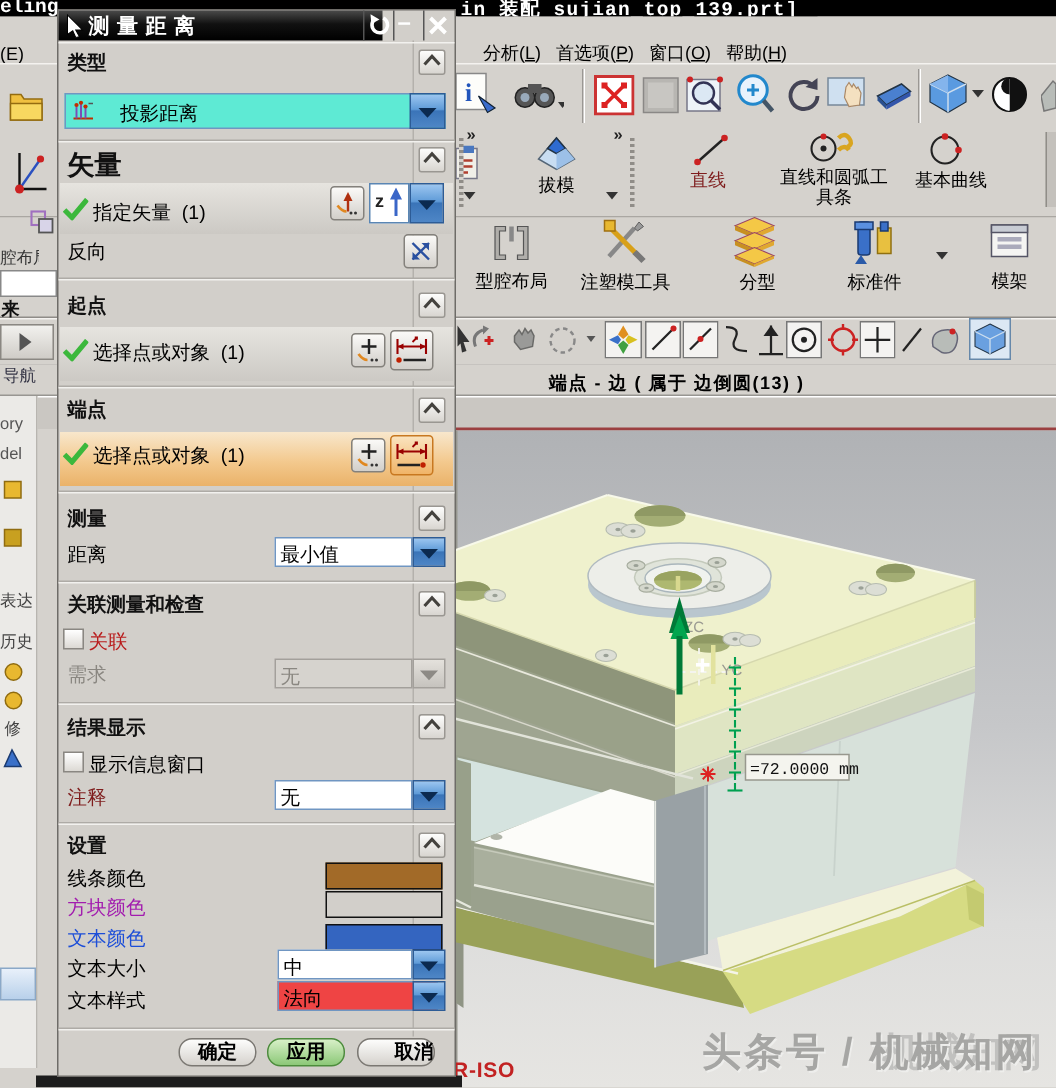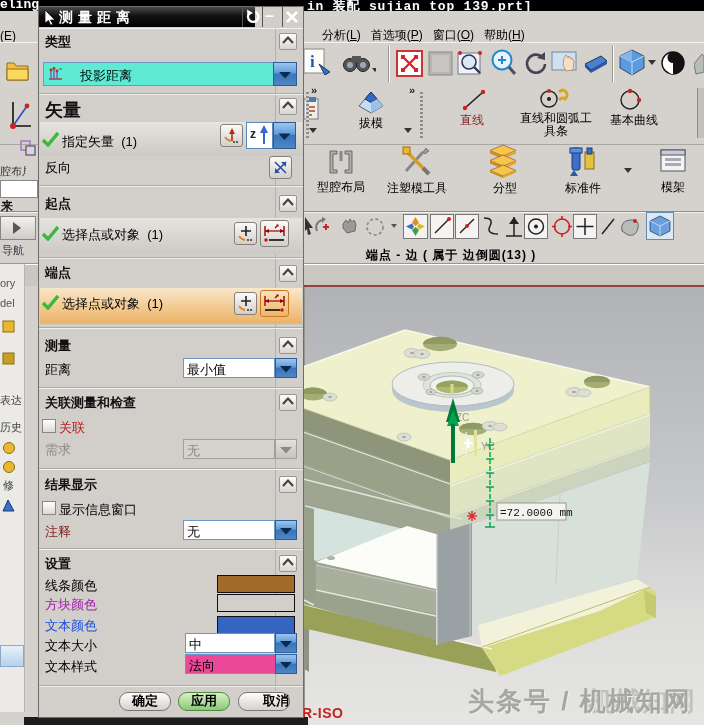--- a/index.html
+++ b/index.html
@@ -716,21 +716,21 @@
   <div class="abs" style="left:6px;top:630px;font-size:13px;color:#000;">文本大小</div>
   <div class="abs" style="left:146px;top:626px;width:90px;height:20px;background:#fff;border:1px solid #7096c2;box-sizing:border-box;">
     <div class="abs" style="left:3px;top:2px;font-size:13px;color:#000;">中</div>
   </div>
   <div class="abs" style="left:236px;top:626px;width:22px;height:20px;background:linear-gradient(180deg,#9cc6f0 0%,#5f9bd8 45%,#3a74b8 50%,#4e86c6 100%);border:1px solid #2d5c96;box-sizing:border-box;">
     <svg class="abs" style="left:3px;top:6px;" width="14" height="8" viewBox="0 0 14 8">
           <path d="M1,1 L13,1 L7,7.5 Z" fill="#0b2a50"></path>
         </svg>
   </div>
   <div class="abs" style="left:6px;top:651px;font-size:13px;color:#000;">文本样式</div>
-  <div class="abs" style="left:146px;top:647px;width:107px;height:20px;background:#ec4899;border:1px solid #7096c2;box-sizing:border-box;">
+  <div class="abs" style="left:146px;top:647px;width:107px;height:20px;background:#ef4444;border:1px solid #7096c2;box-sizing:border-box;">
     <div class="abs" style="left:3px;top:2px;font-size:13px;color:#000;">法向</div>
   </div>
   <div class="abs" style="left:236px;top:647px;width:22px;height:20px;background:linear-gradient(180deg,#9cc6f0 0%,#5f9bd8 45%,#3a74b8 50%,#4e86c6 100%);border:1px solid #2d5c96;box-sizing:border-box;">
     <svg class="abs" style="left:3px;top:6px;" width="14" height="8" viewBox="0 0 14 8">
           <path d="M1,1 L13,1 L7,7.5 Z" fill="#0b2a50"></path>
         </svg>
   </div>
 
   <div class="abs" style="left:0;top:678px;width:264px;height:1px;background:#aeaba6;"></div>
   <div class="abs" style="left:0;top:679px;width:264px;height:1px;background:#f2f1ee;"></div>

